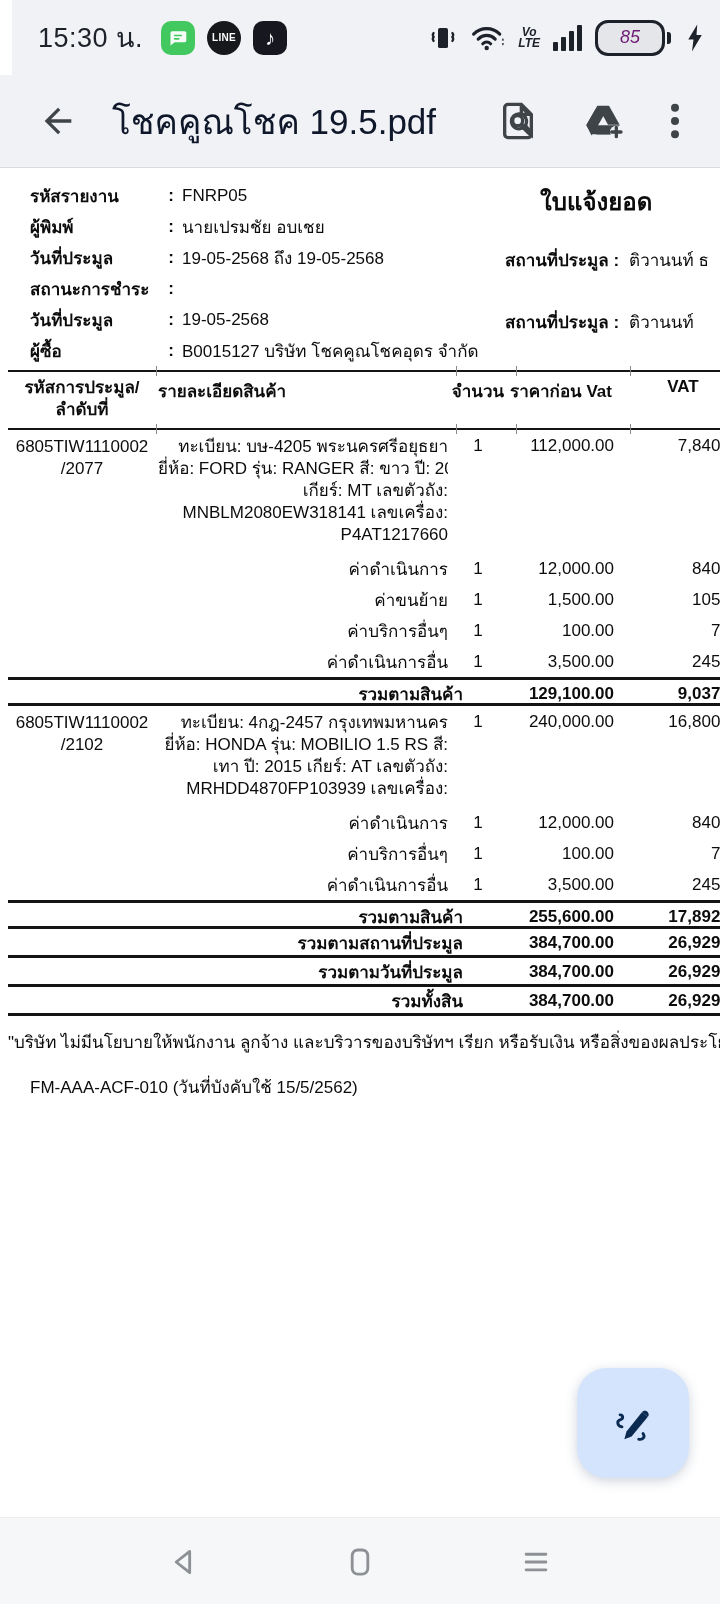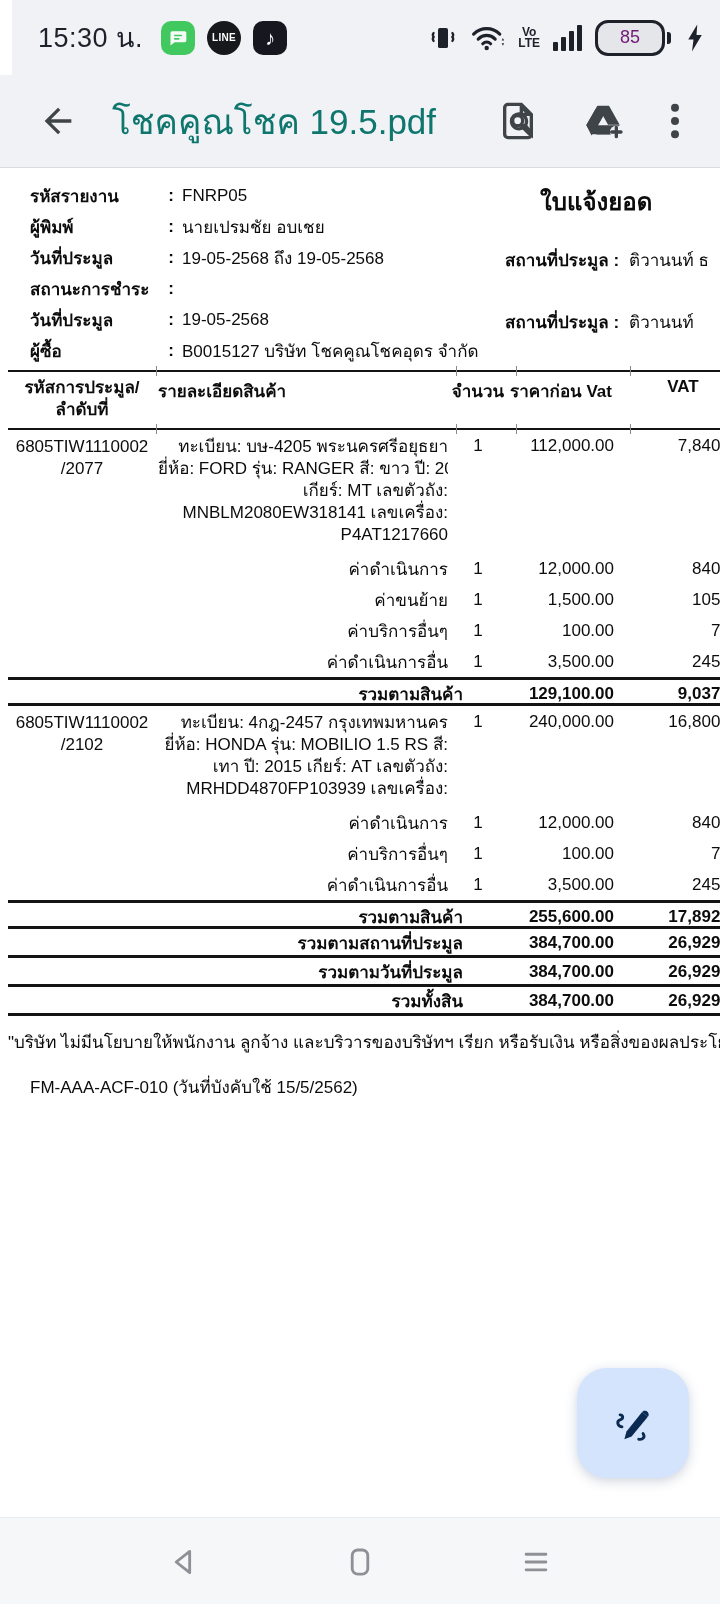--- a/index.html
+++ b/index.html
@@ -9,34 +9,34 @@
   .status-bar{position:absolute;top:0;left:12px;width:720px;height:75px;background:#f0f2f6;
               display:flex;align-items:center;padding:0 26px;box-sizing:border-box;}
   .sb-time{font-size:27px;font-weight:500;color:#1d2129;letter-spacing:.5px;}
   .sb-apps{display:flex;align-items:flex-start;gap:12px;margin-left:18px;}
   .app-chip{width:34px;height:34px;border-radius:10px;display:flex;align-items:center;justify-content:center;}
   .chip-msg{background:#41c95f;}
   .chip-line{background:#17181c;border-radius:50%;position:relative;}
   .chip-line span{color:#fff;font-size:10px;font-weight:bold;letter-spacing:.3px;}
   .chip-tt{background:#17181f;}
   .chip-tt span{color:#fff;font-size:20px;line-height:1;}
-  .sb-right{margin-left:auto;display:flex;align-items:center;gap:13px;}
+  .sb-right{margin-left:auto;display:flex;align-items:center;gap:13px;font-style:italic;}
   .volte{display:flex;flex-direction:column;align-items:center;line-height:11px;
          font-size:12px;font-weight:bold;color:#1d2129;font-family:"Liberation Sans",sans-serif;}
   .sigbars{display:flex;align-items:flex-end;gap:3px;height:26px;}
   .sigbars i{display:block;width:5px;background:#1d2129;border-radius:1px;}
   .battery{display:flex;align-items:center;}
   .batt-body{min-width:52px;height:30px;border:3px solid #1d2129;border-radius:13px;background:#e4e6ea;
              display:flex;align-items:center;justify-content:center;font-size:18px;color:#701a75;padding:0 6px;}
   .batt-nub{width:4px;height:12px;background:#1d2129;border-radius:0 3px 3px 0;margin-left:2px;}
   
   .app-bar{position:absolute;top:75px;left:0;width:720px;height:93px;background:#f0f2f6;
            display:flex;align-items:center;box-sizing:border-box;padding:0 38px;
            border-bottom:1px solid #d8dbe0;}
-  .ab-title{font-size:35px;color:#0f766e;margin-left:34px;white-space:nowrap;max-width:330px;overflow:hidden;}
+  .ab-title{font-size:35px;color:#0f172a;margin-left:34px;white-space:nowrap;max-width:330px;overflow:hidden;}
   .ab-actions{margin-left:auto;display:flex;align-items:center;gap:44px;}
   .ab-btn{background:none;border:none;padding:0;cursor:pointer;display:flex;align-items:center;color:#3f4449;}
   
   .doc{position:absolute;top:168px;left:0;width:720px;height:1349px;background:#fff;overflow:hidden;}
   .doc-inner{width:742px;margin-left:8px;position:relative;font-size:17px;}
   .meta{position:relative;height:202px;}
   .meta-rows{padding-top:12px;}
   .meta-row{height:31px;display:flex;align-items:center;}
   .m-label{width:130px;padding-left:22px;font-weight:bold;white-space:nowrap;}
   .m-colon{width:22px;text-align:center;font-weight:bold;}

